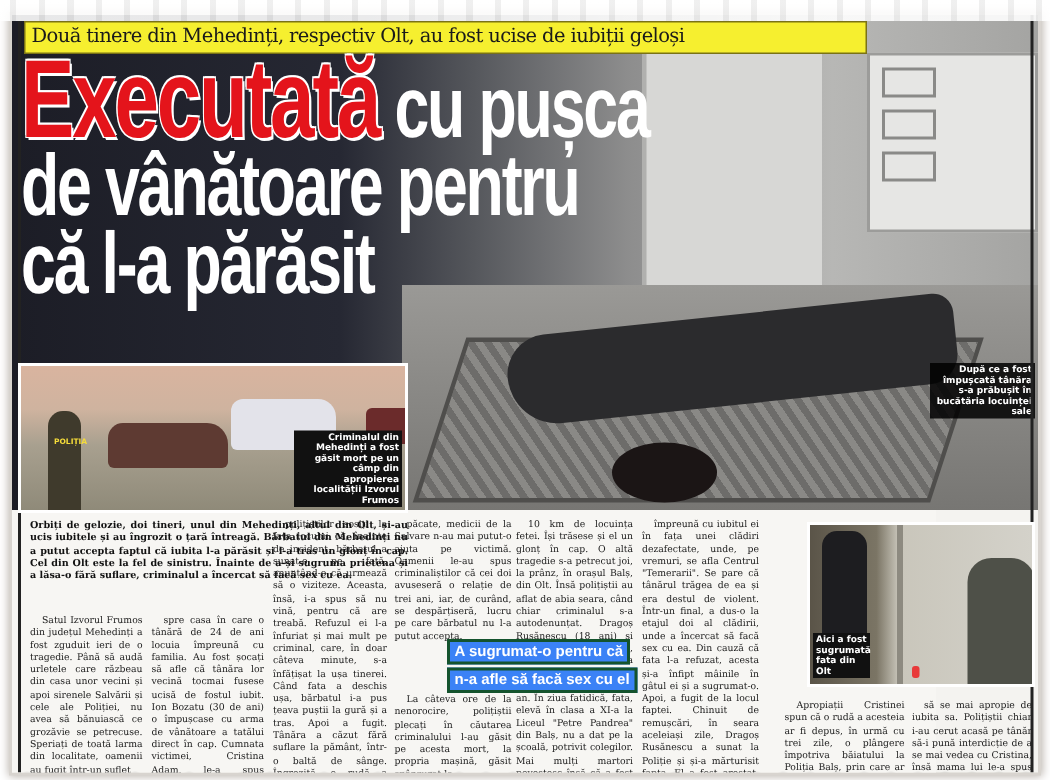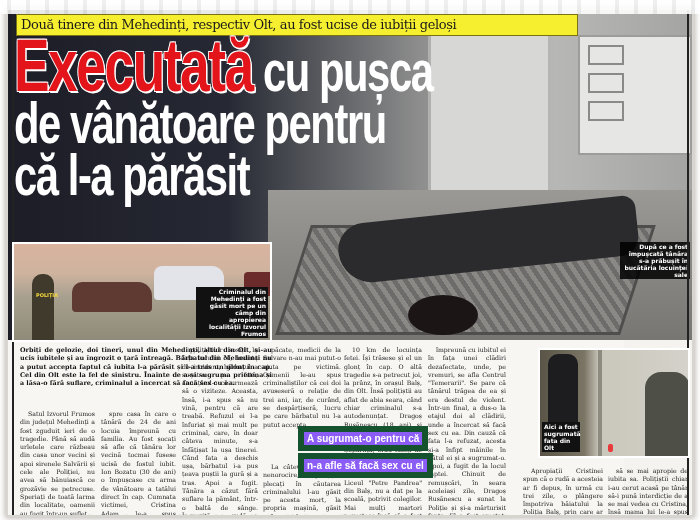--- a/index.html
+++ b/index.html
@@ -122,21 +122,21 @@
   .col.c6 { left: 420px; top: 6px; width: 78px; }
   .col.c7 { left: 515px; top: 127px; width: 80px; }
   .col.c8 { left: 600px; top: 127px; width: 80px; }
   .col p { margin-bottom: 2px; text-indent: 8px; }
 
   .subhead {
     position: absolute; left: 290px; top: 86px; z-index: 4;
     font-family: "Liberation Sans", sans-serif; font-weight: bold; font-size: 10px;
     color: #fff; line-height: 13px;
   }
-  .subhead span { display: inline-block; background: #8b5cf6; padding: 0 3px; margin-bottom: 2px; border: 6px solid #14532d; text-align: center; }
+  .subhead span { display: inline-block; background: #3b82f6; padding: 0 3px; margin-bottom: 2px; border: 2px solid #14532d; text-align: center; }
 
   .inset-scene {
     position: absolute; left: 530px; top: 338px; width: 152px; height: 110px;
     border: 2px solid #fff; overflow: hidden; z-index: 3;
     background: linear-gradient(90deg, #5a5448 0%, #7b7565 30%, #c9c6bb 40%, #d4d2ca 100%);
   }
   .inset-scene .wall { position: absolute; left: 58px; top: 0; width: 4px; height: 110px; background: #8d8a80; }
   .inset-scene .person1 { position: absolute; left: 8px; top: 4px; width: 30px; height: 80px; background: #1d1d20; border-radius: 10px; }
   .inset-scene .person2 { position: absolute; left: 105px; top: 22px; width: 45px; height: 88px; background: #4e5048; border-radius: 16px 16px 4px 4px; }
   .inset-scene .candle { position: absolute; left: 68px; top: 94px; width: 5px; height: 8px; background: #e83a3a; border-radius: 2px; }

